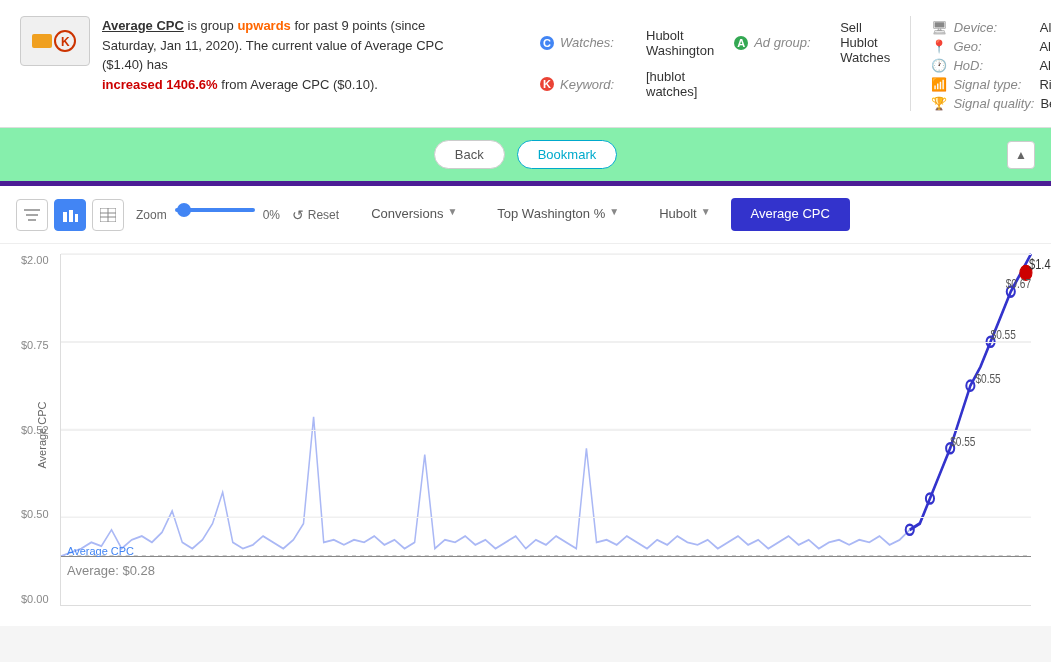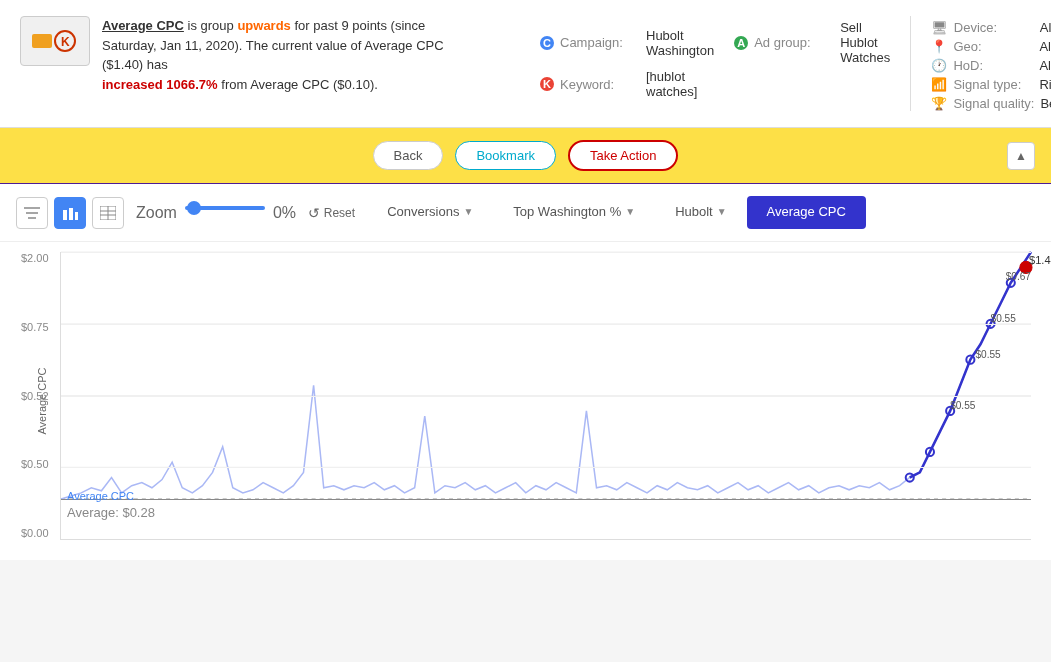--- a/index.html
+++ b/index.html
@@ -72,20 +72,21 @@
     .info-row {
       display: flex;
       gap: 6px;
       align-items: center;
       font-size: 13px;
     }
 
     .info-label {
       color: #888;
       min-width: 80px;
+      font-style: italic;
     }
 
     .info-value {
       color: #333;
     }
 
     .info-icon {
       width: 14px;
       height: 14px;
       display: inline-flex;
@@ -105,22 +106,22 @@
       flex: 0 0 260px;
       display: flex;
       flex-direction: column;
       gap: 4px;
       padding-top: 4px;
       border-left: 1px solid #ddd;
       padding-left: 20px;
     }
 
     .actions-bar {
-      background: #fde047;
-      border-bottom: 1px solid #4c1d95;
+      background: #86efac;
+      border-bottom: 5px solid #4c1d95;
       padding: 12px 20px;
       display: flex;
       align-items: center;
       justify-content: center;
       gap: 12px;
       position: relative;
     }
 
     .btn {
       padding: 6px 20px;
@@ -203,21 +204,21 @@
       background: #4285f4;
       color: white;
       border-color: #4285f4;
     }
 
     .zoom-control {
       display: flex;
       align-items: center;
       gap: 8px;
       color: #666;
-      font-size: 16px;
+      font-size: 12px;
     }
 
     .zoom-slider {
       width: 80px;
       height: 4px;
       background: #4285f4;
       border-radius: 2px;
       position: relative;
     }
 
@@ -239,21 +240,20 @@
     }
 
     .metric-tab {
       padding: 8px 20px;
       border-bottom: 2px solid transparent;
       cursor: pointer;
       font-size: 13px;
       color: #555;
       white-space: nowrap;
       display: flex;
-      align-items: center;
       gap: 4px;
     }
 
     .metric-tab .arrow {
       font-size: 10px;
       color: #888;
     }
 
     .metric-tab.active {
       background: #3333cc;
@@ -282,21 +282,21 @@
       left: 8px;
       top: 50%;
       transform: translateY(-50%) rotate(-90deg);
       font-size: 11px;
       color: #666;
       white-space: nowrap;
     }
 
     .chart-container {
       margin-left: 40px;
-      height: 288px;
+      height: 352px;
       position: relative;
       border-left: 1px solid #ddd;
       border-bottom: 1px solid #ddd;
     }
 
     .chart-y-axis {
       position: absolute;
       left: -40px;
       top: 0;
       bottom: 0;
@@ -345,31 +345,31 @@
         <circle cx="35" cy="15" r="10" fill="none" stroke="#cc3300" stroke-width="2"></circle>
         <text x="31" y="20" font-size="12" fill="#cc3300" font-weight="bold">K</text>
       </svg>
     </div>
     <div class="alert-text">
       <span class="metric-name">Average CPC</span>
       <span> is group </span>
       <span class="upward">upwards</span>
       <span> for past 9 points (since Saturday, Jan 11, 2020). The current value of Average CPC ($1.40) has</span>
       <br>
-      <span class="increase">increased 1066.7%</span>
+      <span class="increase">increased 1406.6%</span>
       <span> from Average CPC ($0.10).</span>
     </div>
   </div>
 
   <div class="divider-v"></div>
 
   <div class="campaign-info">
     <div class="info-row">
       <span class="info-icon icon-c">C</span>
-      <span class="info-label">Campaign:</span>
+      <span class="info-label">Watches:</span>
       <span class="info-value">Hubolt Washington</span>
     </div>
     <div class="info-row">
       <span class="info-icon icon-a">A</span>
       <span class="info-label">Ad group:</span>
       <span class="info-value">Sell Hublot Watches</span>
     </div>
     <div class="info-row">
       <span class="info-icon icon-k">K</span>
       <span class="info-label">Keyword:</span>
@@ -402,21 +402,20 @@
       <span style="color:#888;">🏆</span>
       <span class="info-label">Signal quality:</span>
       <span class="info-value">Best</span>
     </div>
   </div>
 </div>
 
 <div class="actions-bar">
   <button class="btn btn-back">Back</button>
   <button class="btn btn-bookmark">Bookmark</button>
-  <button class="btn btn-take-action">Take Action</button>
   <button class="collapse-btn">
     <span>▲</span>
   </button>
 </div>
 
 <div class="chart-section">
 
   <div class="chart-toolbar">
 
     <div class="view-icons">

